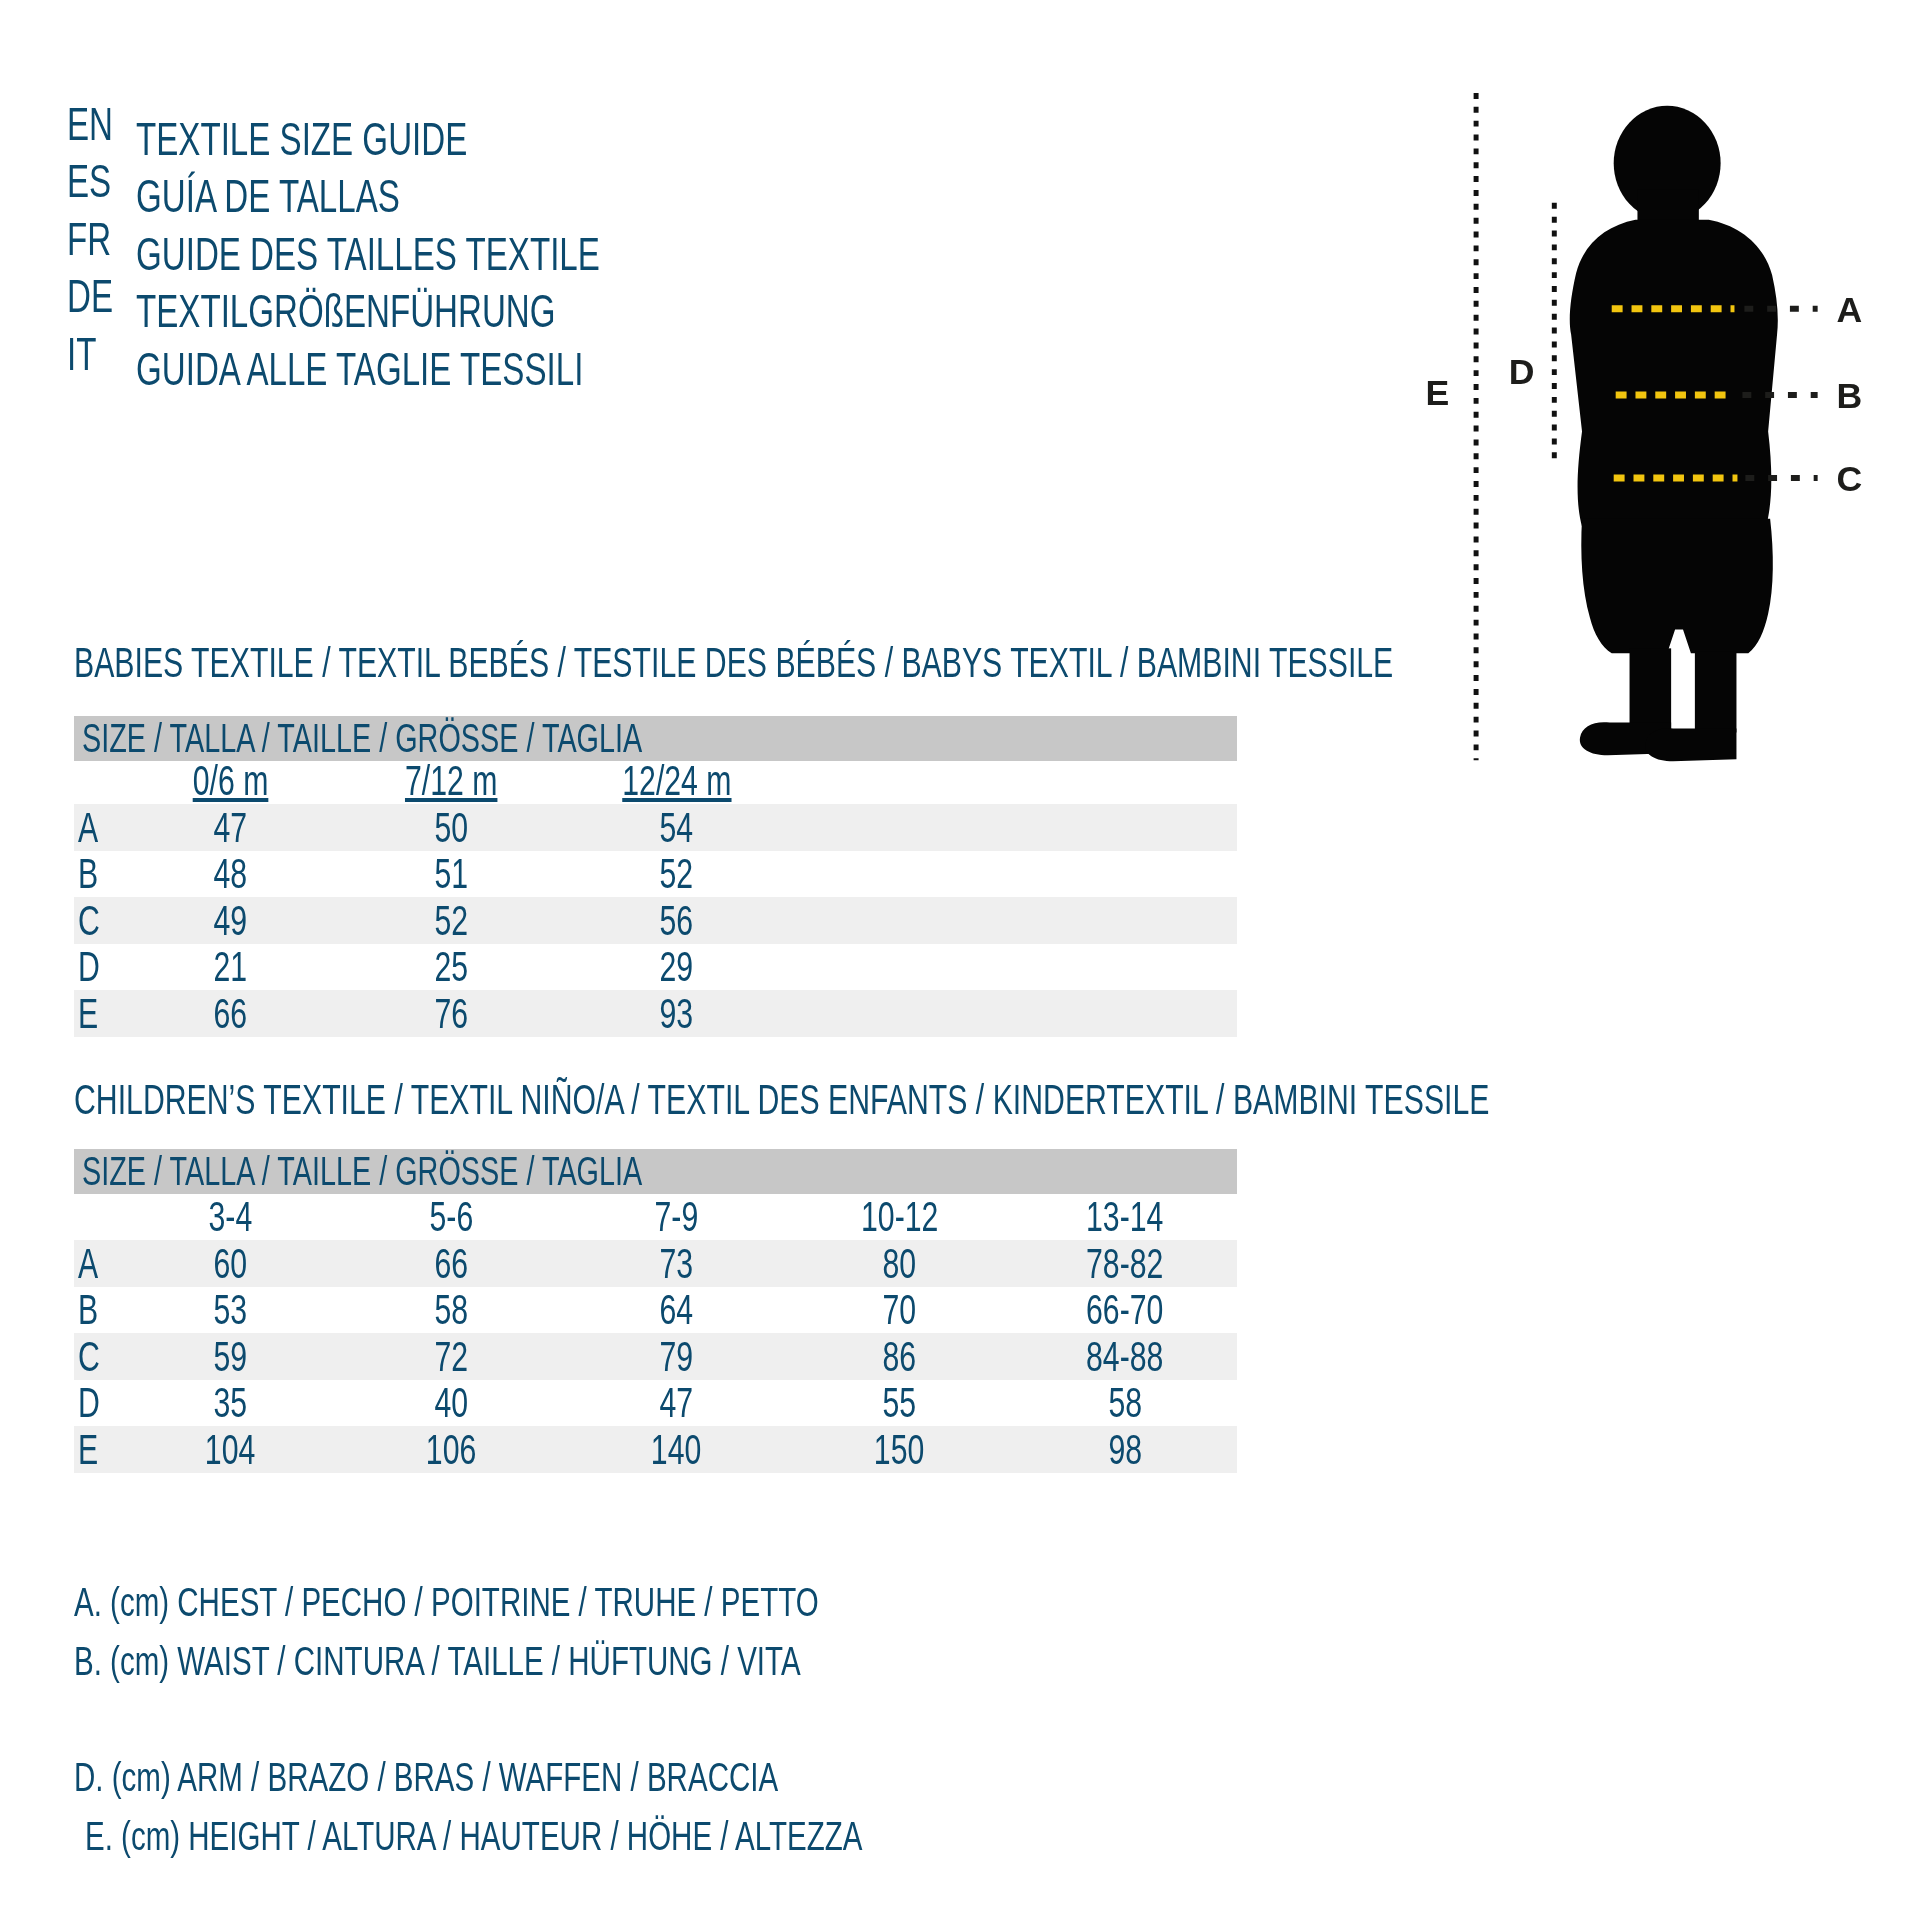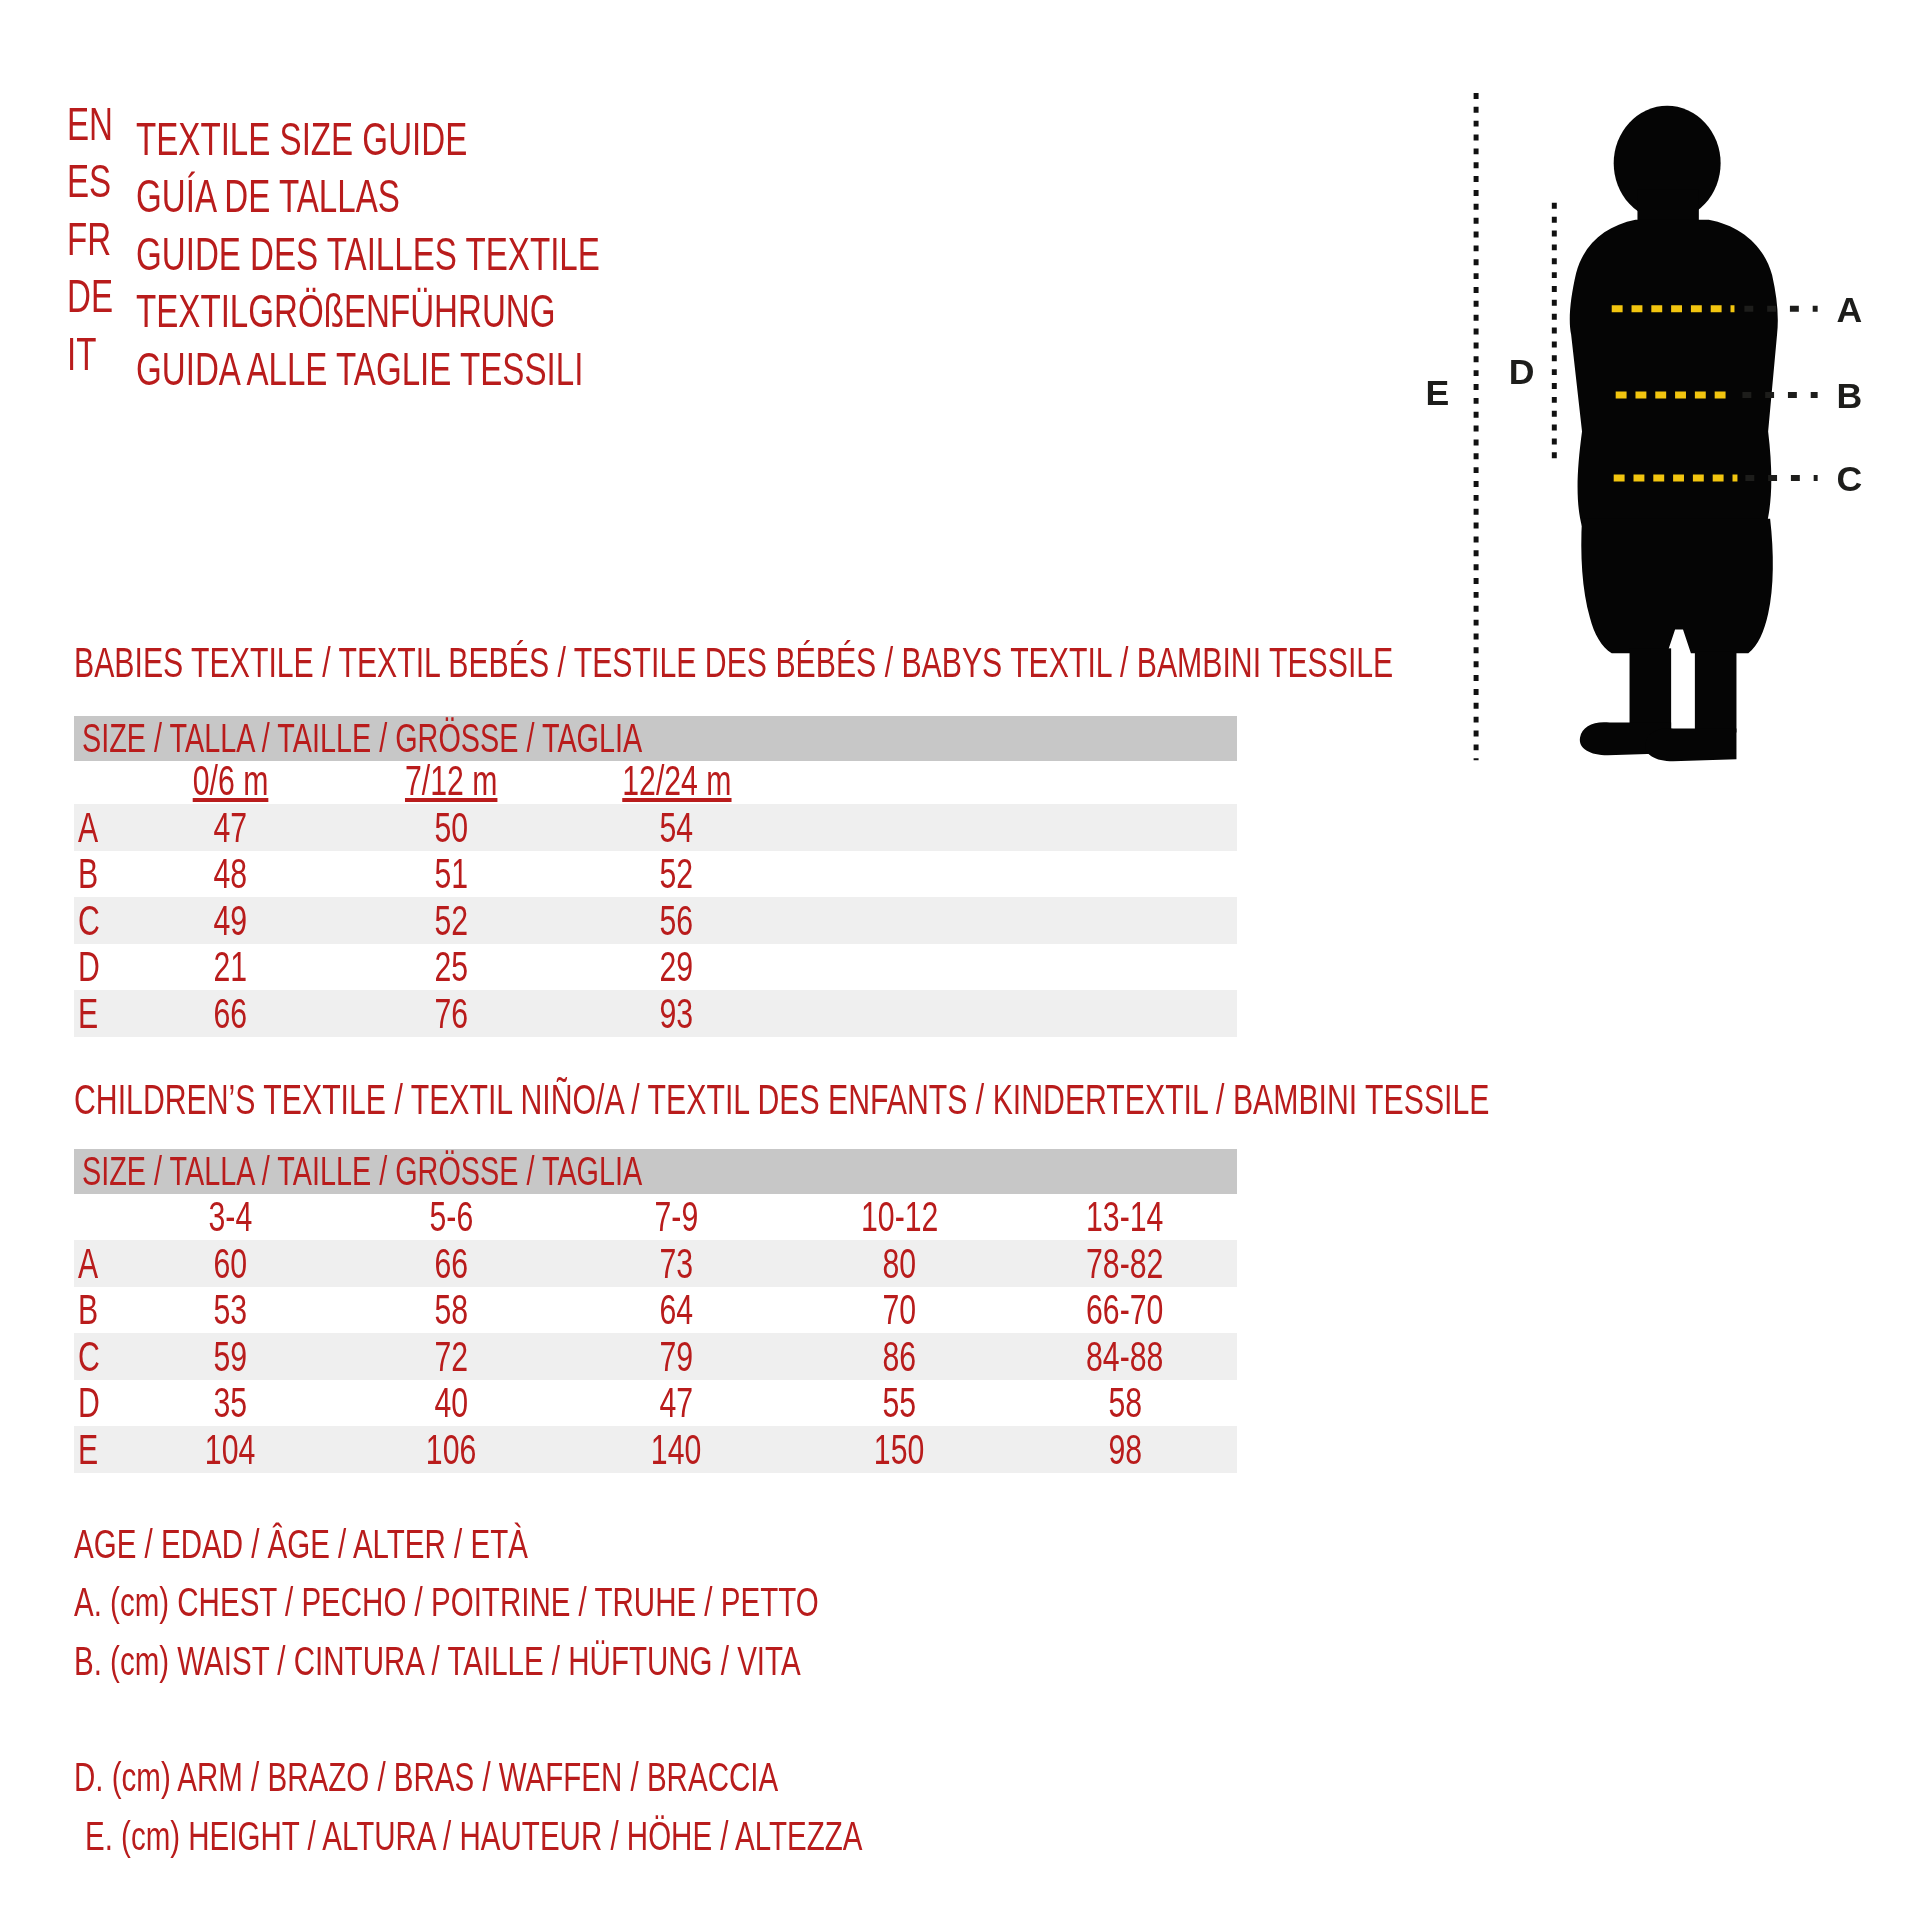--- a/index.html
+++ b/index.html
@@ -1,21 +1,21 @@
 <!DOCTYPE html>
 <html><head>
 <meta charset="utf-8">
 <style>
   html,body{margin:0;padding:0;background:#ffffff;}
   .canvas{
     position:relative;
     width:1927px;height:1927px;
     background:#ffffff;
     font-family:"Liberation Sans", sans-serif;
-    color:#b91c1c;
+    color:#0c4a6e;
     overflow:hidden;
   }
   
   .cond{display:inline-block;transform:scaleX(0.72);transform-origin:0 50%;white-space:nowrap;}
   .condc{display:inline-block;transform:scaleX(0.72);transform-origin:50% 50%;white-space:nowrap;}
 
   
   .lang-row{position:absolute;left:67px;height:50px;line-height:50px;font-size:46px;}
   .lang-code{position:absolute;left:0;top:0;}
   .lang-title{position:absolute;left:69px;top:15px;text-decoration:underline;}
@@ -325,23 +325,20 @@
         <span class="condc">140</span>
       </div>
     <div class="cell">
         <span class="condc">150</span>
       </div>
     <div class="cell">
         <span class="condc">98</span>
       </div>
   </div>
 
-  <div class="legend-row" style="top:1519px;">
-    <span class="cond">AGE / EDAD / ÂGE / ALTER / ETÀ</span>
-  </div>
   <div class="legend-row" style="top:1577px;">
     <span class="cond">A. (cm) CHEST / PECHO / POITRINE / TRUHE / PETTO</span>
   </div>
   <div class="legend-row" style="top:1636px;">
     <span class="cond">B. (cm) WAIST / CINTURA / TAILLE / HÜFTUNG / VITA</span>
   </div>
   <div class="legend-row" style="top:1752px;">
     <span class="cond">D. (cm) ARM / BRAZO / BRAS / WAFFEN / BRACCIA</span>
   </div>
   <div class="legend-row" style="top:1811px;margin-left:11px;">

